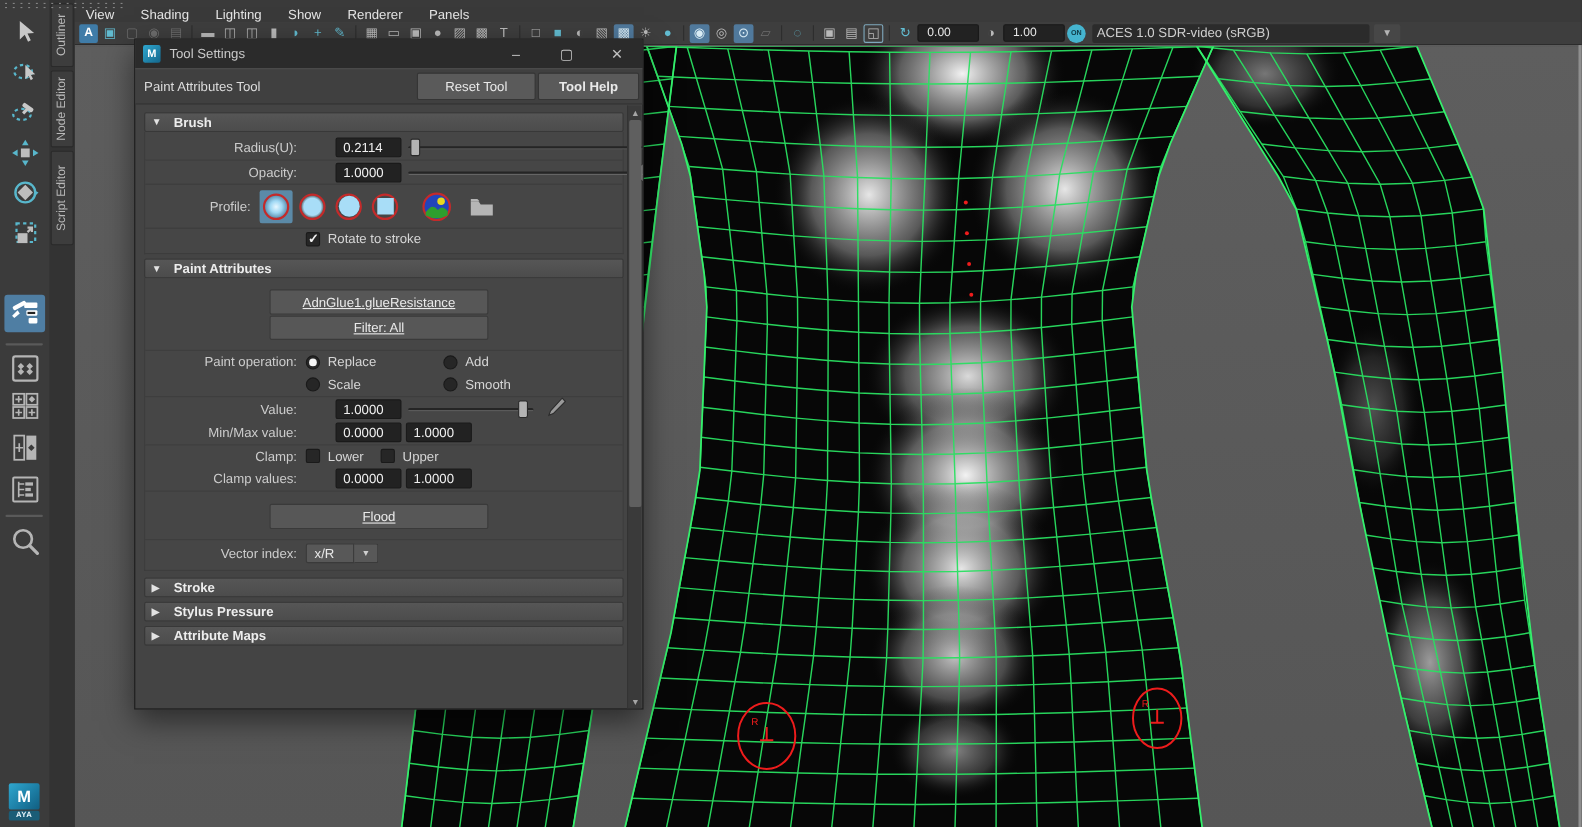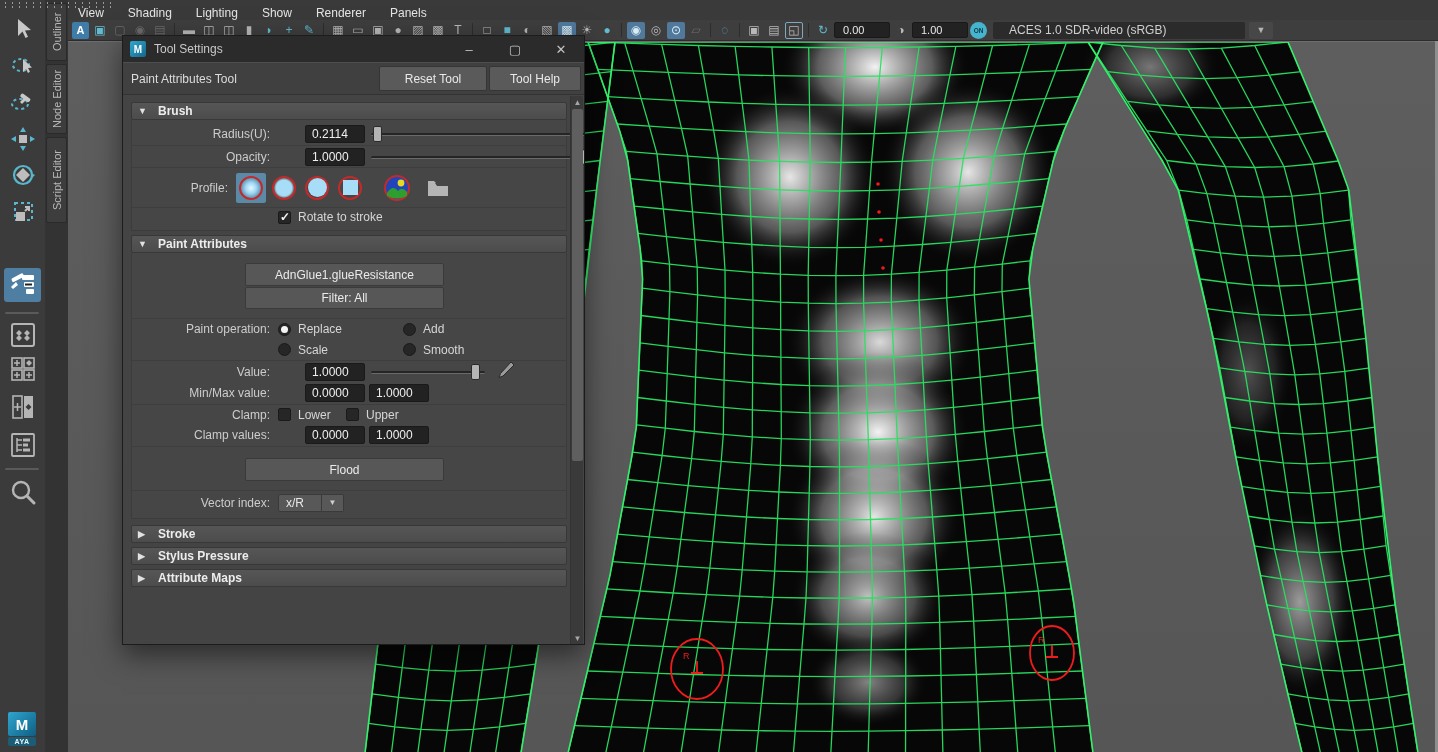--- a/index.html
+++ b/index.html
@@ -41,21 +41,21 @@
   .sli.teal { color:#62bcd1; }
   .sli.dim  { color:#6d6d6d; }
   .sli.bluebg { background:#50799c; color:#d9ecf5; }
   .sli.boxed  { border:1px solid #7fa9bd; }
   .vsep { width:1px; height:14px; background:#2d2d2d; margin:0 3px; flex:0 0 auto; }
   .numfield { width:56px; height:16px; background:#222; border:1px solid #191919; border-radius:2px;
               color:#e8e8e8; font-size:11px; display:flex; align-items:center; padding-left:8px; flex:0 0 auto; }
   #onbadge { width:17px; height:17px; border-radius:50%; background:#45b4cf; color:#0f3945; font-size:6.5px; font-weight:bold;
              display:flex; align-items:center; justify-content:center; flex:0 0 auto; }
   #colorspace { width:252px; height:17px; background:#2b2b2b; border-radius:2px; color:#cfcfcf; font-size:12px;
-                display:flex; align-items:center; padding-left:16px; margin-left:4px; flex:0 0 auto; }
+                display:flex; align-items:center; padding-left:4px; margin-left:4px; flex:0 0 auto; }
   #colorspace-arrow { width:24px; height:17px; background:#474747; border-radius:2px; color:#b5b5b5; font-size:9px;
                       display:flex; align-items:center; justify-content:center; margin-left:2px; flex:0 0 auto; }
   .annA { width:17px; height:17px; background:#3f7ca8; border-radius:2px; color:#fff; font-weight:bold; font-size:11px;
           display:flex; align-items:center; justify-content:center; flex:0 0 auto; }
 
   
   #viewport { position:absolute; left:68px; top:41px; width:1370px; height:711px;
               background:linear-gradient(#5e5e5e,#565656); border-top:1px solid #6e6e6e; overflow:hidden; }
   #viewport svg { position:absolute; left:0; top:0; }
   #vp-edge { position:absolute; right:0; top:41px; width:3px; height:711px; background:#8f8f8f; z-index:5; }
@@ -66,21 +66,21 @@
   #tw-title { height:26px; background:#2b2b2b; display:flex; align-items:center; padding-left:7px; color:#c9c9c9; }
   #tw-title .mico { width:16px; height:16px; background:linear-gradient(135deg,#2fa7cf,#14678c); border-radius:2px;
                     color:#fff; font-size:10px; font-weight:bold; display:flex; align-items:center; justify-content:center; margin-right:8px; }
   .winbtns { margin-left:auto; display:flex; }
   .winbtn { width:46px; height:26px; display:flex; align-items:center; justify-content:center; color:#c2c2c2; font-size:13px; }
   #tw-sub { height:33px; background:#404040; border-top:1px solid #4e4e4e; border-bottom:1px solid #333;
             display:flex; align-items:center; padding:0 3px 0 8px; color:#dcdcdc; }
   .twbtn { height:25px; background:#5a5a5a; border:1px solid #353535; border-radius:2px; color:#e9e9e9;
            display:flex; align-items:center; justify-content:center; }
   #tw-reset { width:108px; margin-left:auto; }
-  #tw-help  { width:92px; margin-left:2px; }
+  #tw-help  { width:92px; margin-left:2px;font-weight:bold; }
 
   #tw-body { position:relative; height:549px; padding:3px 17px 0 8px; overflow:hidden; }
   .frame-h { height:18px; background:linear-gradient(#565656,#4c4c4c); border:1px solid #383838; border-radius:2px;
              display:flex; align-items:center; color:#ededed; font-weight:bold; padding-left:6px; margin-top:4px; }
   .frame-h .tri { font-size:9px; margin-right:10px; color:#e2e2e2; width:10px; }
   .frame-b { background:#464646; border:1px solid #3c3c3c; border-top:none; padding:3px 0 4px 0; }
   .row { display:flex; align-items:center; height:22px; }
   .row + .row, .rowline { border-top:1px solid #3e3e3e; }
   .lab { width:146px; text-align:right; padding-right:8px; color:#cccccc; flex:0 0 auto; }
   .lab.narrow { width:104px; }
@@ -89,21 +89,21 @@
   .tfield + .tfield { margin-left:4px; }
   .slider { position:relative; height:16px; flex:0 0 auto; margin-left:6px; }
   .slider .track { position:absolute; left:0; right:0; top:7px; height:3px; background:#252525; border-bottom:1px solid #6a6a6a; border-radius:2px; }
   .slider .handle { position:absolute; top:0; width:9px; height:16px; background:#b4b4b4; border:1px solid #2a2a2a; border-radius:2px; }
   .cb { width:13px; height:13px; background:#262626; border:1px solid #1a1a1a; border-radius:2px; position:relative; flex:0 0 auto; }
   .cb.checked::after { content:"✓"; position:absolute; left:1px; top:-2px; color:#f2f2f2; font-size:12px; font-weight:bold; }
   .cblab { color:#d6d6d6; margin-left:7px; }
   .radio { width:13px; height:13px; border-radius:50%; background:#262626; border:1px solid #1a1a1a; position:relative; flex:0 0 auto; }
   .radio.sel::after { content:""; position:absolute; left:2px; top:2px; width:7px; height:7px; border-radius:50%; background:#f4f4f4; }
   .centerbtn { width:199px; height:23px; margin-left:113px; background:#575757; border:1px solid #3a3a3a; border-radius:2px;
-               color:#eaeaea; display:flex; align-items:center; justify-content:center; }
+               color:#eaeaea; display:flex; align-items:center; justify-content:center;text-decoration:underline; }
   .profrow { display:flex; align-items:center; height:40px; }
   .pic { width:30px; height:30px; margin-right:3px; display:flex; align-items:center; justify-content:center; border-radius:2px; flex:0 0 auto; }
   .pic.sel { background:#5b8aa8; }
   .pring { width:24px; height:24px; border-radius:50%; border:2px solid #c42a2a; display:flex; align-items:center; justify-content:center; }
   .pgauss { width:20px; height:20px; border-radius:50%; background:radial-gradient(circle,#e8f7ff 0%,#9fd8f4 38%,rgba(120,190,230,0.15) 72%,transparent 80%); }
   .psoft  { width:20px; height:20px; border-radius:50%; background:radial-gradient(circle,#a8ddf7 55%,rgba(168,221,247,0) 78%); }
   .psolid { width:19px; height:19px; border-radius:50%; background:#a8ddf7; }
   .psquare{ width:15px; height:15px; background:#a8ddf7; }
   .pfold  { margin-left:8px; }
   .ddown { width:44px; height:18px; background:#585858; border:1px solid #3a3a3a; border-radius:2px 0 0 2px;

